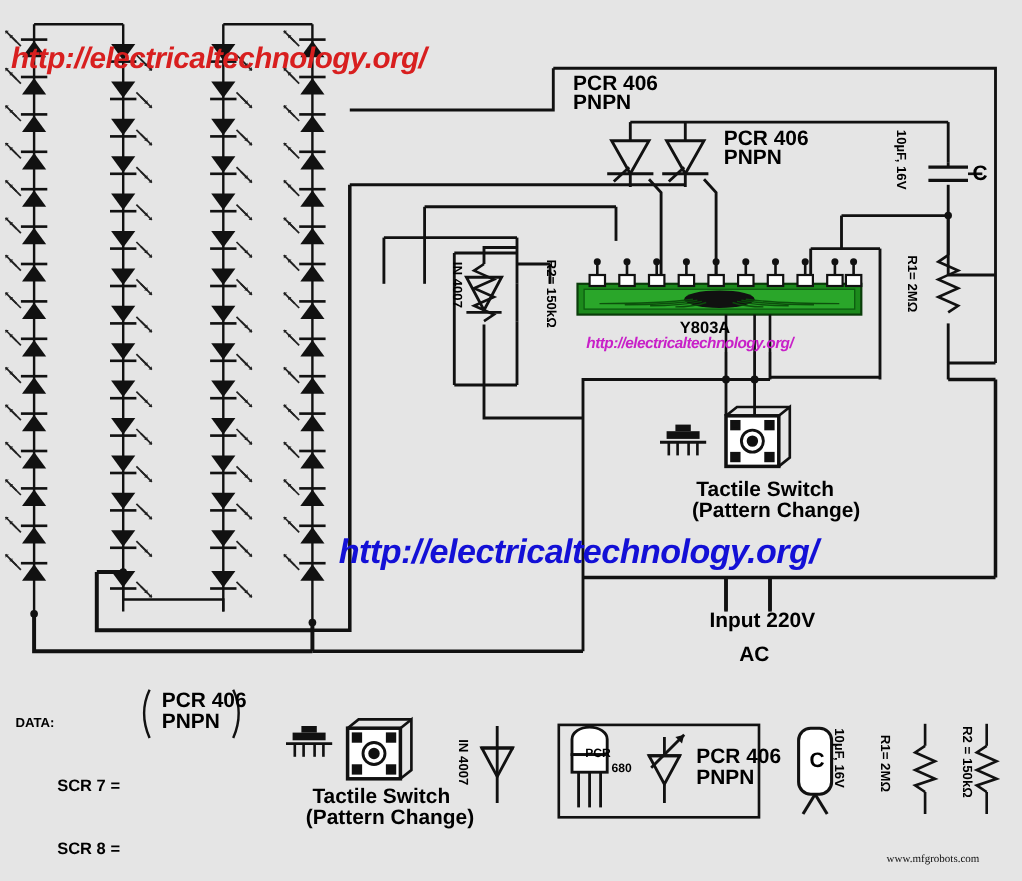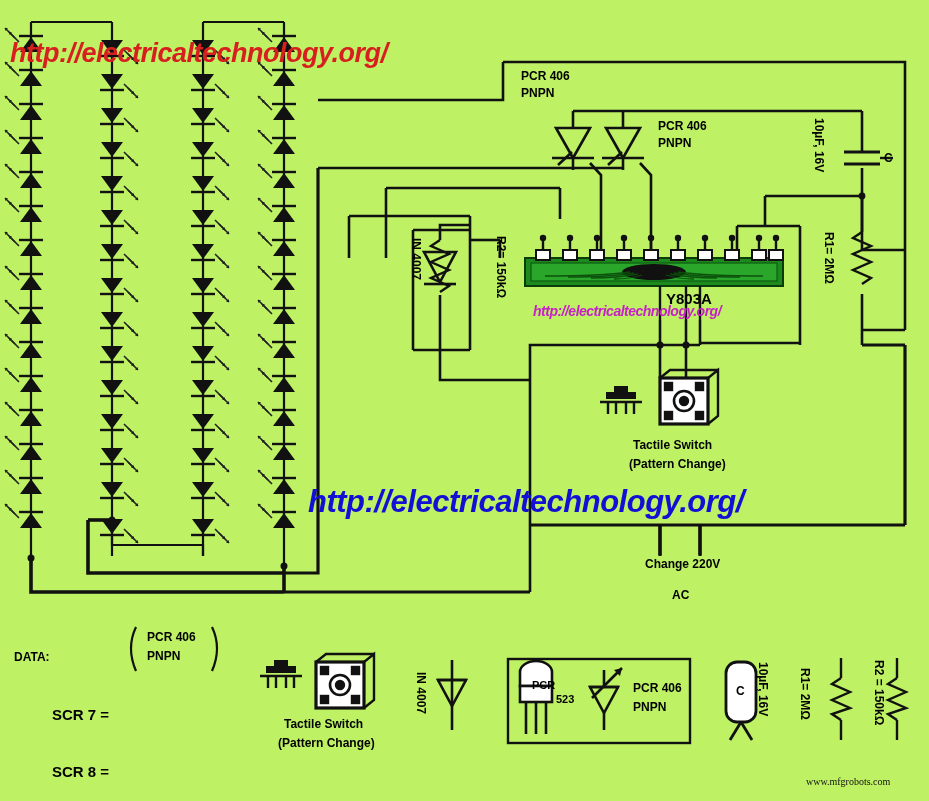--- a/index.html
+++ b/index.html
@@ -1,24 +1,24 @@
 <!DOCTYPE html>
 <html><head>
 <meta charset="utf-8">
 <style>
   html,body{margin:0;padding:0;background:#fff;}
   body{font-family:"Liberation Sans",sans-serif;}
-  #stage{position:relative;width:929px;height:801px;background:#bef264;overflow:hidden;}
+  #stage{position:relative;width:929px;height:801px;background:#e5e5e5;overflow:hidden;}
   #svgroot{position:absolute;left:0;top:0;width:929px;height:801px;}
   .wm{position:absolute;font-weight:bold;white-space:nowrap;letter-spacing:-0.5px;}
   #wm-red{left:10px;top:38px;font-size:27px;color:#d81f1f;font-style:italic;}
   #wm-blue{left:308px;top:484px;font-size:31px;color:#1310d6;font-style:italic;}
   #wm-pink{left:533px;top:303px;font-size:14px;color:#c820c8;font-style:italic;font-weight:bold;}
   #wm-mfg{left:806px;top:776px;font-size:10px;color:#111;font-family:"Liberation Serif",serif;font-style:normal;font-weight:normal;letter-spacing:0px;}
-  .lbl{position:absolute;color:#000;font-size:12px;font-weight:bold;white-space:pre;line-height:17px;}
+  .lbl{position:absolute;color:#000;font-size:19px;font-weight:bold;white-space:pre;line-height:17px;}
   .lbl.sm{font-size:12px;line-height:14px;}
   .rot90{transform:rotate(90deg);transform-origin:left top;}
   .datablk{position:absolute;left:14px;top:610px;font-size:15px;font-weight:bold;line-height:19px;color:#000;white-space:pre;}
   .datablk .hdr{font-size:12px;}
   .indent{padding-left:38px;}
 </style>
 </head>
 <body>
 
 <div id="stage">
@@ -405,26 +405,26 @@
 PNPN</div>
   <div class="lbl" style="left:658px;top:118px;">PCR 406
 PNPN</div>
 
   <div class="lbl sm rot90" style="left:826px;top:118px;">10µF, 16V</div>
   <div class="lbl" style="left:884px;top:150px;">C</div>
   <div class="lbl sm rot90" style="left:836px;top:232px;">R1= 2MΩ</div>
   <div class="lbl sm rot90" style="left:508px;top:236px;">R2= 150kΩ</div>
   <div class="lbl sm rot90" style="left:423px;top:238px;">IN 4007</div>
 
-  <div class="lbl" style="left:618px;top:290px;font-size:15px;margin-left:48px;">Y803A</div>
+  <div class="lbl" style="left:618px;top:290px;font-size:15px;">Y803A</div>
 
   <div class="lbl" style="left:633px;top:437px;">Tactile Switch</div>
   <div class="lbl" style="left:629px;top:456px;">(Pattern Change)</div>
 
-  <div class="lbl" style="left:645px;top:556px;">Change 220V</div>
+  <div class="lbl" style="left:645px;top:556px;">Input 220V</div>
   <div class="lbl" style="left:672px;top:587px;">AC</div>
 
   <div class="datablk">
     <div class="hdr">DATA:</div>
     <div class="indent">SCR 7 =</div>
     <div class="indent">SCR 8 =</div>
     
     
     
     
@@ -432,21 +432,21 @@
     
     
   </div>
   <div class="lbl" style="left:147px;top:629px;">PCR 406</div>
   <div class="lbl" style="left:147px;top:648px;">PNPN</div>
 
   <div class="lbl" style="left:284px;top:716px;">Tactile Switch</div>
   <div class="lbl" style="left:278px;top:735px;">(Pattern Change)</div>
   <div class="lbl sm rot90" style="left:428px;top:672px;">IN 4007</div>
   <div class="lbl sm" style="left:532px;top:678px;font-size:11px;">PCR</div>
-  <div class="lbl sm" style="left:556px;top:692px;font-size:11px;">523</div>
+  <div class="lbl sm" style="left:556px;top:692px;font-size:11px;">680</div>
   <div class="lbl" style="left:633px;top:680px;">PCR 406</div>
   <div class="lbl" style="left:633px;top:699px;">PNPN</div>
   <div class="lbl" style="left:736px;top:683px;">C</div>
   <div class="lbl sm rot90" style="left:770px;top:662px;">10µF, 16V</div>
   <div class="lbl sm rot90" style="left:812px;top:668px;">R1= 2MΩ</div>
   <div class="lbl sm rot90" style="left:886px;top:660px;">R2 = 150kΩ</div>
 
 </div>
 
 </body></html>

